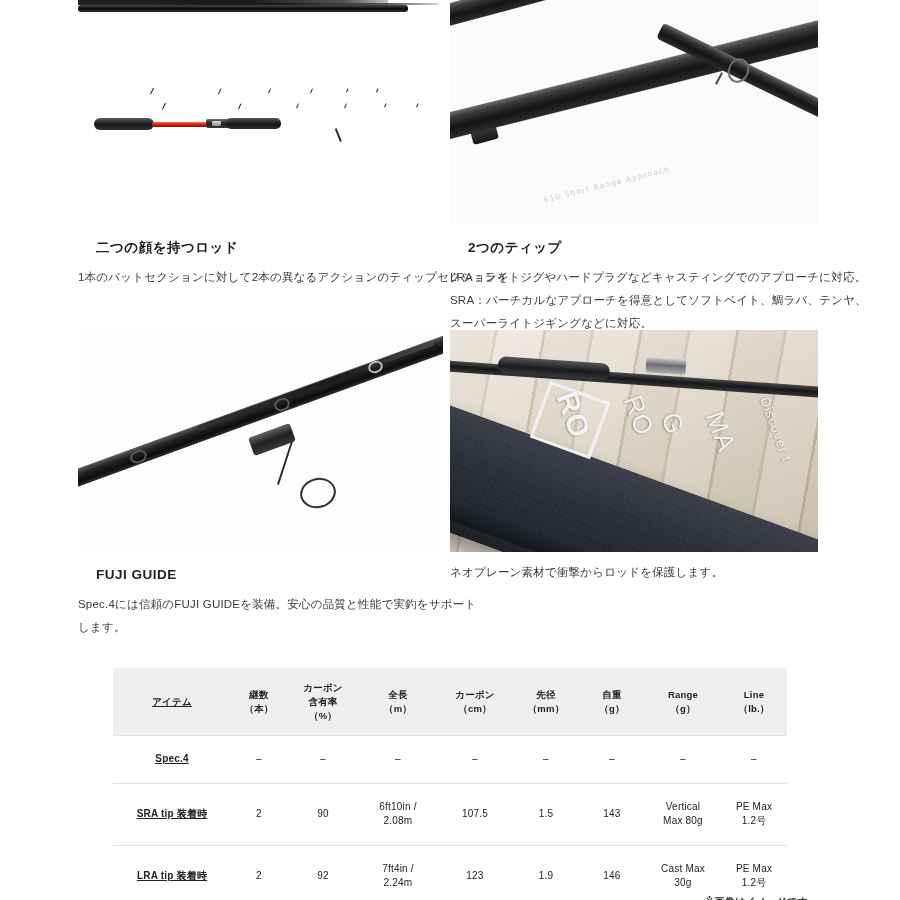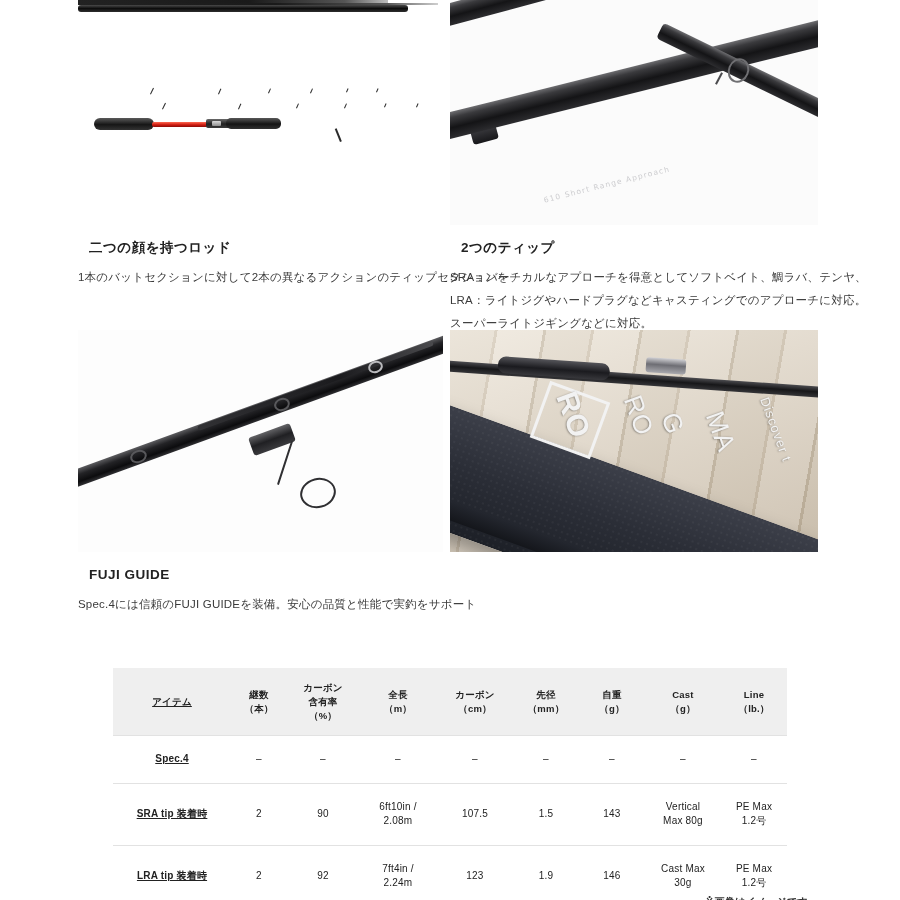--- a/index.html
+++ b/index.html
@@ -46,21 +46,21 @@
   .photo-1 { height: 225px; }
   .photo-2 { height: 225px; }
   .photo-3 { height: 222px; }
   .photo-4 { height: 222px; }
 
   .feat-title {
     font-size: 13.5px;
     font-weight: bold;
     letter-spacing: 0.5px;
     color: #222222;
-    margin: 14px 0 0 11px;
+    margin: 14px 0 0 18px;
     line-height: 1.3;
   }
   .feat-body {
     font-size: 11.5px;
     line-height: 2.0;
     color: #3a3a3a;
     margin: 9px 0 0 0;
     letter-spacing: 0.2px;
   }
   .feat-body div { white-space: nowrap; }
@@ -394,22 +394,22 @@
         <div class="blank-label" style="left:64px; top:96px; transform:rotate(-15deg);">74 Long Range Approach</div>
         <div class="ferrule" style="left:20px; top:116px; width:26px; height:26px; transform:rotate(-15deg);"></div>
         <div class="blank blank-lower"></div>
         <div class="blank-label" style="left:92px; top:180px; transform:rotate(-14deg);">610 Short Range Approach</div>
         <div class="blank blank-right"></div>
         <div class="tip-guide-ring" style="left:278px; top:58px;"></div>
         <div class="tip-guide-leg" style="left:268px; top:72px;"></div>
       </div>
       <div class="feat-title">2つのティップ</div>
       <div class="feat-body">
+        <div>LRA：ライトジグやハードプラグなどキャスティングでのアプローチに対応。</div>
         <div>SRA：バーチカルなアプローチを得意としてソフトベイト、鯛ラバ、テンヤ、</div>
-        <div>LRA：ライトジグやハードプラグなどキャスティングでのアプローチに対応。</div>
         <div>スーパーライトジギングなどに対応。</div>
       </div>
     </div>
   </div>
 
   <div class="feature-row row-2">
 
     <div class="col col-left">
       <div class="photo photo-3 fuji-photo">
         <div class="fuji-blank"></div>
@@ -417,38 +417,42 @@
         <div class="fuji-ring" style="left:52px; top:120px; width:13px; height:9px; transform:rotate(-20deg);"></div>
         <div class="fuji-ring" style="left:196px; top:68px; width:12px; height:9px; transform:rotate(-20deg);"></div>
         <div class="fuji-ring" style="left:290px; top:31px; width:11px; height:8px; border-color:#b9b9bc; transform:rotate(-20deg);"></div>
         <div class="fuji-collar" style="left:172px; top:100px;"></div>
         <div class="fuji-hook-arm" style="left:206px; top:110px;"></div>
         <div class="fuji-hook-ring" style="left:222px; top:148px;"></div>
       </div>
       <div class="feat-title">FUJI GUIDE</div>
       <div class="feat-body">
         <div>Spec.4には信頼のFUJI GUIDEを装備。安心の品質と性能で実釣をサポート</div>
+        <div>します。</div>
       </div>
     </div>
 
     <div class="col col-right">
       <div class="photo photo-4 case-photo">
         <div class="deck"></div>
         <div class="deck-shade"></div>
         <div class="case-body"></div>
         <div class="case-edge"></div>
         <div class="case-rod"></div>
         <div class="case-grip"></div>
         <div class="case-seat"></div>
         <div class="case-logo-box" style="left:88px; top:60px;"></div>
         <div class="case-mark" style="left:100px; top:68px; font-size:30px; font-weight:bold; transform:rotate(70deg);">RO</div>
         <div class="case-mark" style="left:168px; top:70px; font-size:26px; transform:rotate(70deg);">RO</div>
         <div class="case-mark" style="left:212px; top:78px; font-size:26px; transform:rotate(70deg);">G</div>
         <div class="case-mark" style="left:250px; top:86px; font-size:26px; transform:rotate(70deg);">MA</div>
         <div class="case-mark" style="left:292px; top:92px; font-size:13px; transform:rotate(70deg);">Discover t</div>
+      </div>
+      <div class="feat-body">
+        <div>ネオプレーン素材で衝撃からロッドを保護します。</div>
       </div>
     </div>
   </div>
 
   <div class="spec-wrap">
     <table class="spec">
       <colgroup>
         <col class="cw-item">
           <col class="cw-n">
           <col class="cw-c">
@@ -483,21 +487,21 @@
             </th>
             <th>
               <div>先径</div>
               <div>（mm）</div>
             </th>
             <th>
               <div>自重</div>
               <div>（g）</div>
             </th>
             <th>
-              <div>Cast</div>
+              <div>Range</div>
               <div>（g）</div>
             </th>
             <th>
               <div>Line</div>
               <div>（lb.）</div>
             </th>
           </tr>
       </thead>
       <tbody id="body-rows">
           <tr>

